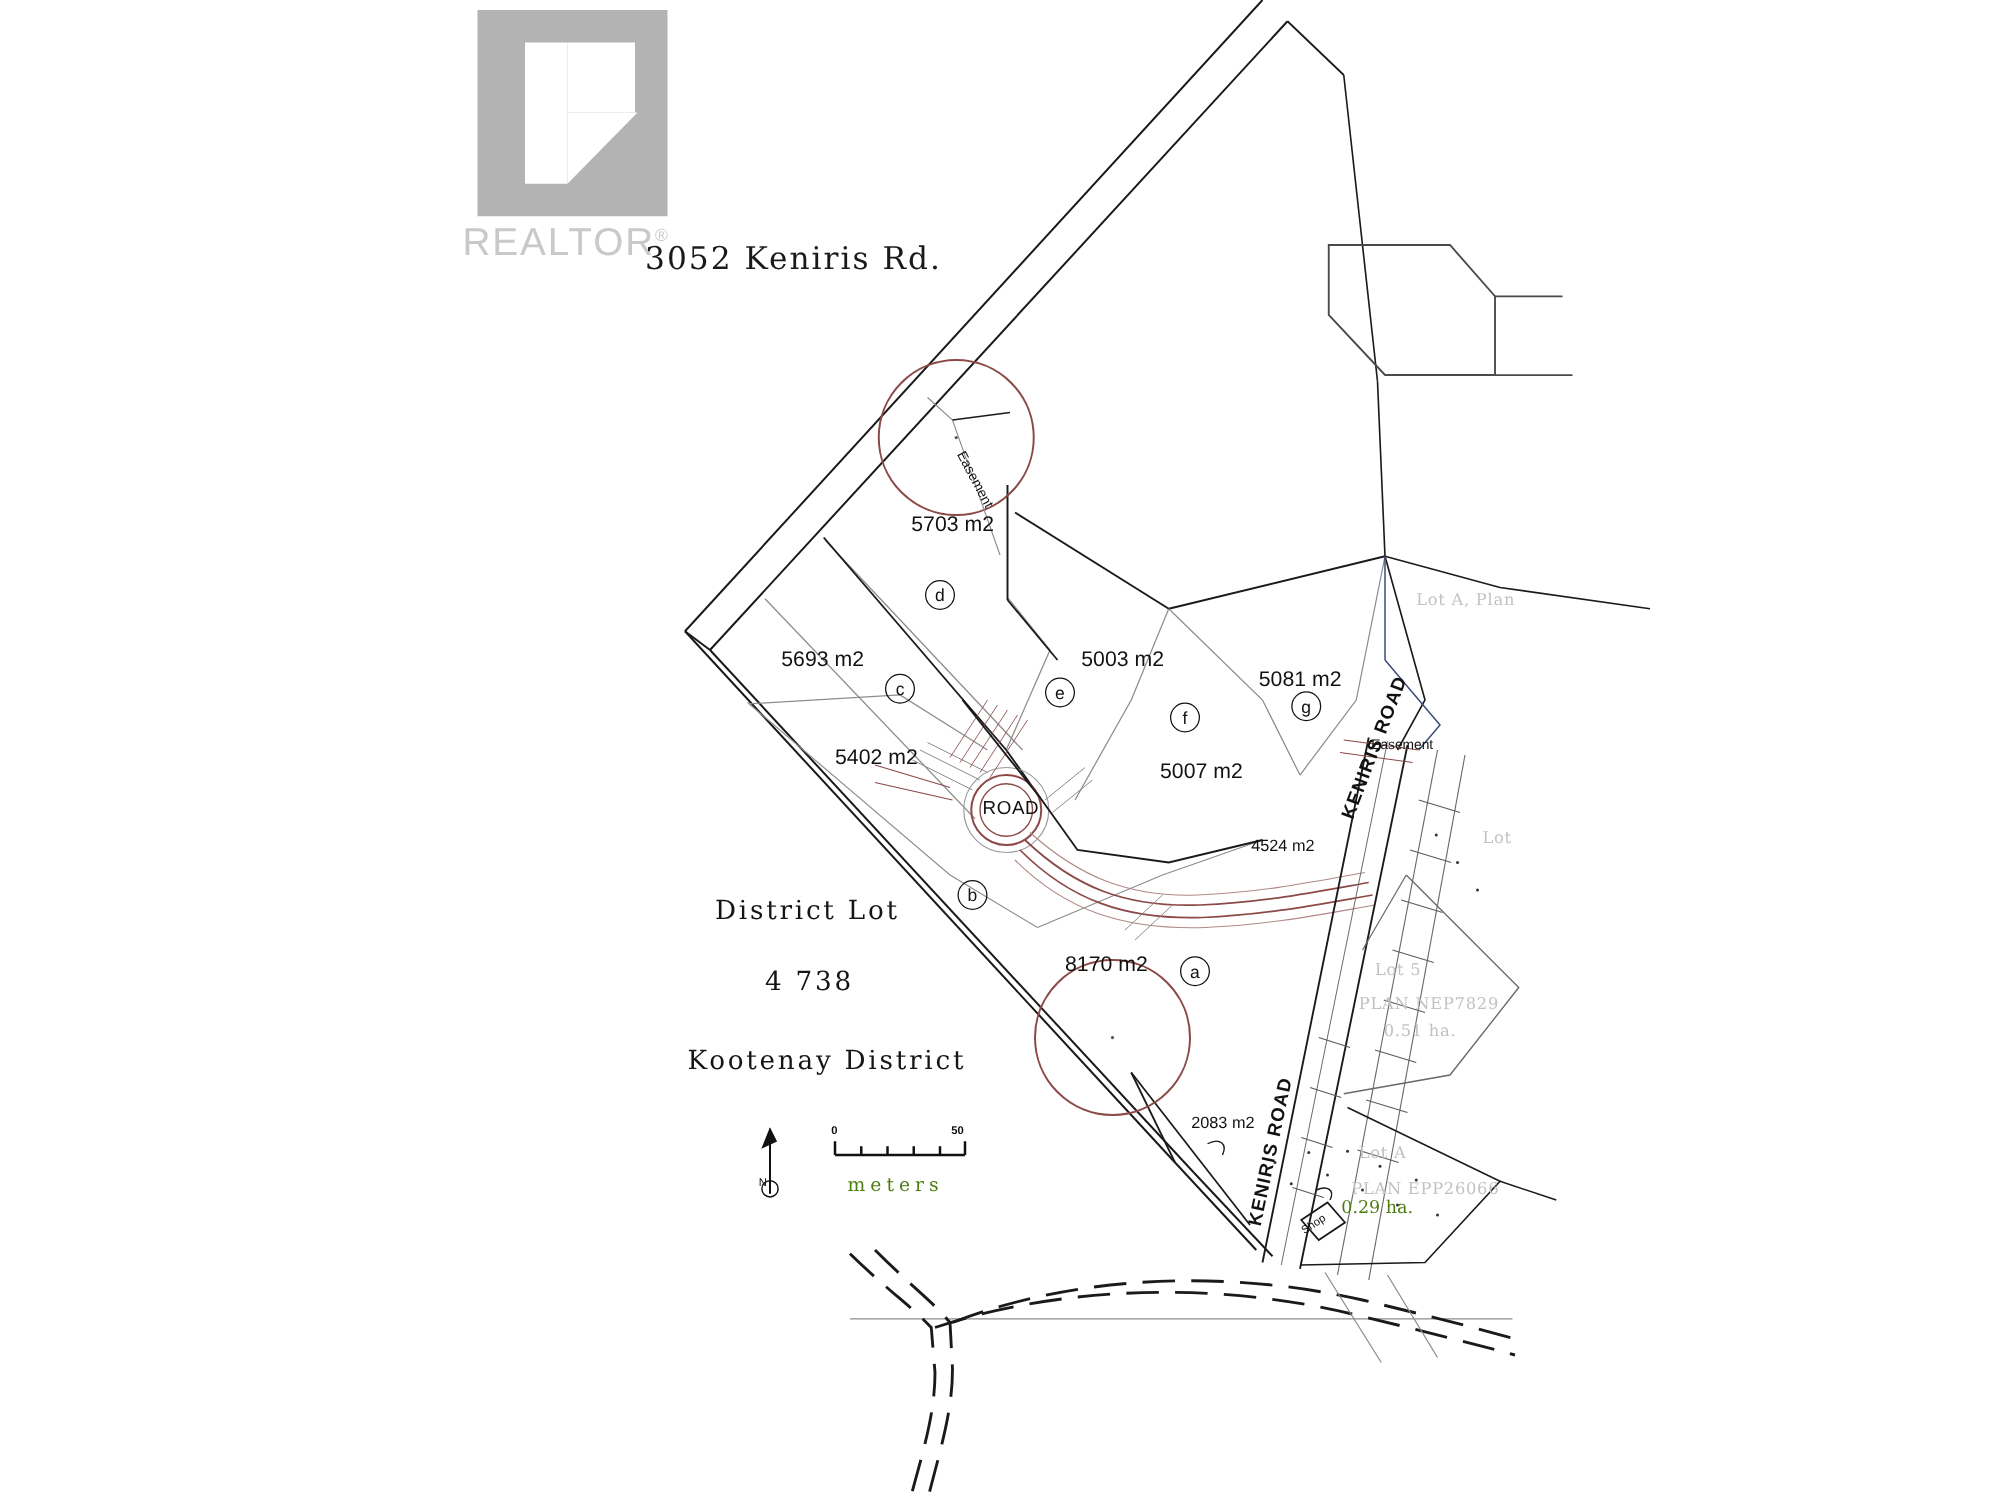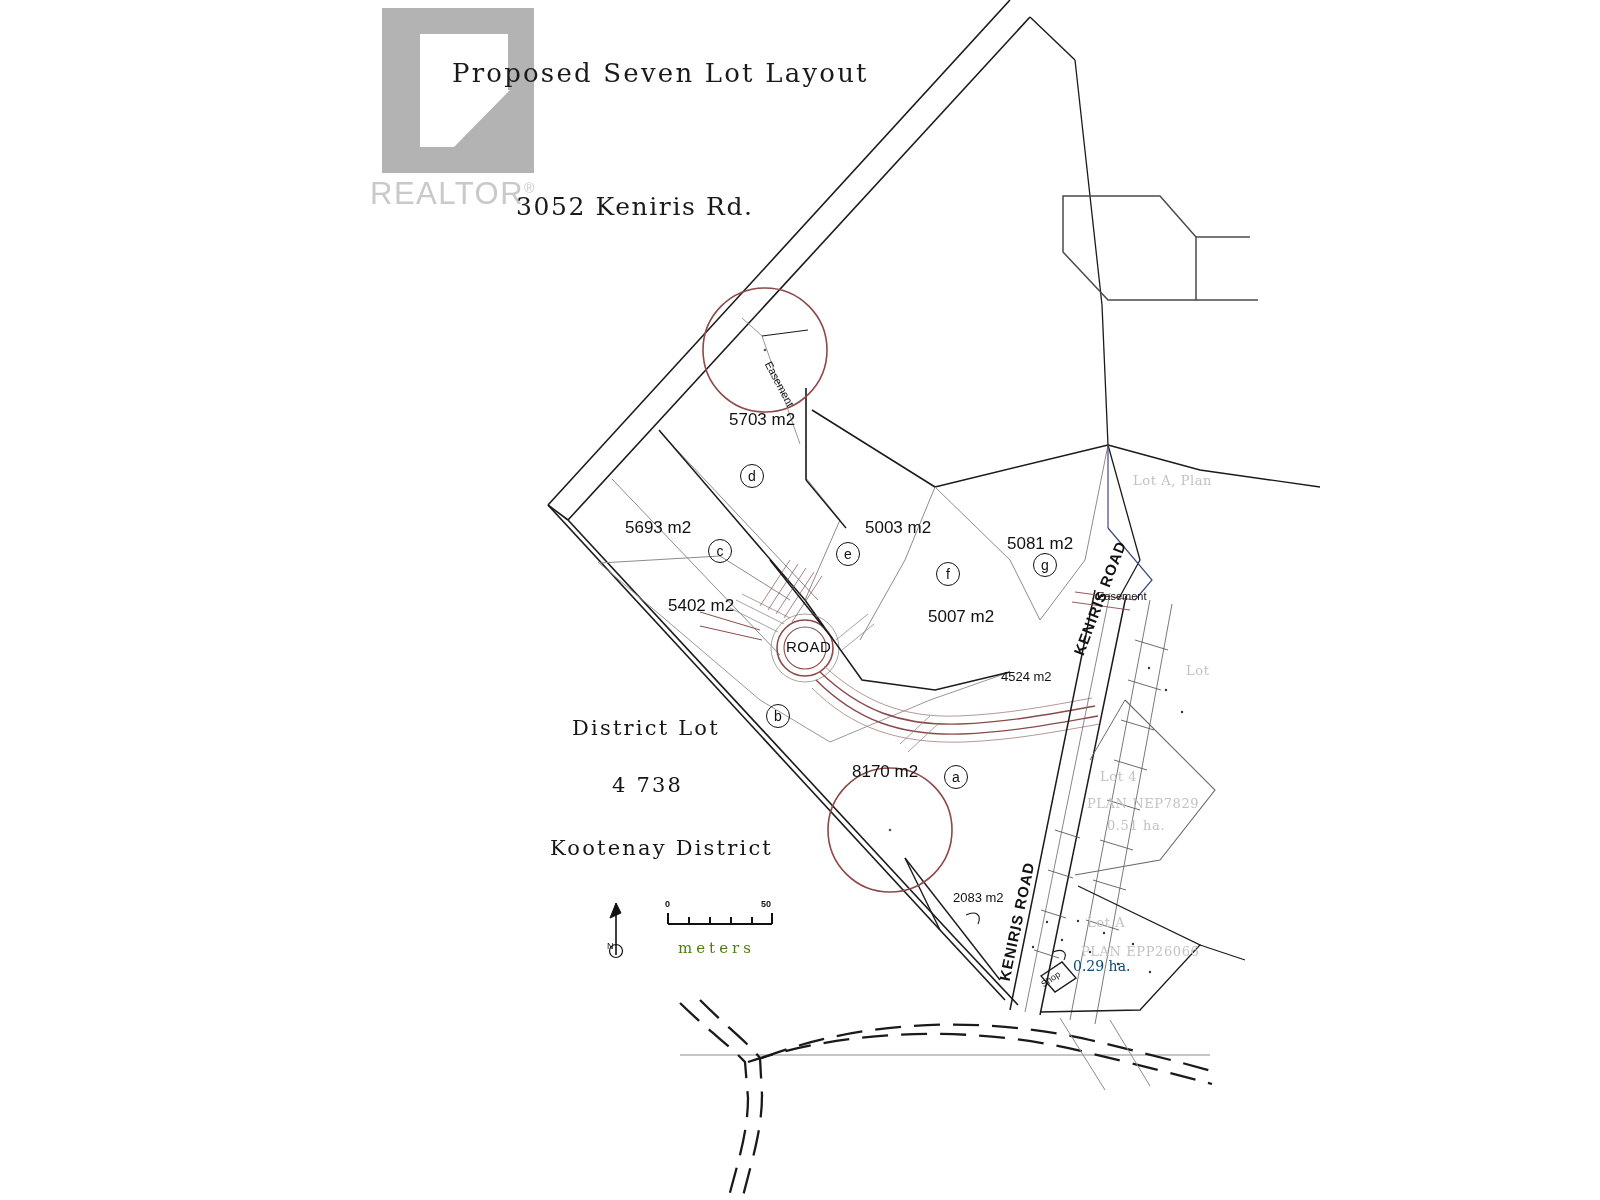--- a/index.html
+++ b/index.html
@@ -195,21 +195,21 @@
     font-family: "Liberation Sans", sans-serif;
     font-size: 9px;
     color: #111;
     white-space: nowrap;
     transform-origin: left center;
   }
   .ha-label {
     position: absolute;
     font-family: "DejaVu Serif", serif;
     font-size: 14px;
-    color: #0c4a6e;
+    color: #4d7c0f;
     white-space: nowrap;
   }
 </style>
 </head>
 <body>
 
 <div id="map-root">
 
   <svg class="map-svg" viewBox="0 0 1600 1200">
     <g>
@@ -360,21 +360,20 @@
 
   <div class="watermark">
     <div class="wm-block">
       <div class="wm-stem"></div>
       <div class="wm-bowl"></div>
       <div class="wm-bowl2"></div>
     </div>
     <div class="wm-text"><span>REALTOR</span><span class="wm-reg">®</span></div>
   </div>
 
-  <div class="title-main">Proposed Seven Lot Layout</div>
   <div class="title-sub">3052 Keniris Rd.</div>
 
   <div class="district-line" id="district-lot-label">District Lot</div>
   <div class="district-line" id="district-lot-number">4 738</div>
   <div class="district-line" id="district-name-label">Kootenay District</div>
   <div class="scale-num" id="scale-min">0</div>
   <div class="scale-num" id="scale-max">50</div>
   <div class="scale-unit">meters</div>
   <div class="north-n">N</div>
 
@@ -408,21 +407,21 @@
   <div class="rot-label" style="left:1097px; top:590px; font-size:11px;">Easement</div>
 
   <div class="rot-label" style="left:1078px; top:646px; font-size:15px; font-weight:600; letter-spacing:1px; transform:rotate(-69deg);">KENIRIS ROAD</div>
   <div class="rot-label" style="left:1004px; top:972px; font-size:15px; font-weight:600; letter-spacing:1px; transform:rotate(-78deg);">KENIRIS ROAD</div>
 
   <div class="shed-label" style="left:1042px; top:980px; transform:rotate(-34deg);">Shop</div>
 
   <div class="ghost" style="left:1133px; top:473px; width:84px; overflow:hidden;">Lot A, Plan E</div>
   <div class="ghost" style="left:1186px; top:663px; width:24px; overflow:hidden;">Lot</div>
 
-  <div class="ghost" style="left:1100px; top:769px;">Lot 4</div>
+  <div class="ghost" style="left:1100px; top:769px;">Lot 5</div>
   <div class="ghost" style="left:1087px; top:796px; width:112px; overflow:hidden;">PLAN NEP78297</div>
   <div class="ghost" style="left:1107px; top:818px;">0.51 ha.</div>
 
   <div class="ghost" style="left:1087px; top:915px;">Lot A</div>
   <div class="ghost" style="left:1081px; top:944px;">PLAN EPP26066</div>
   <div class="ha-label" style="left:1073px; top:958px;">0.29 ha.</div>
 
 </div>
 
 </body></html>

